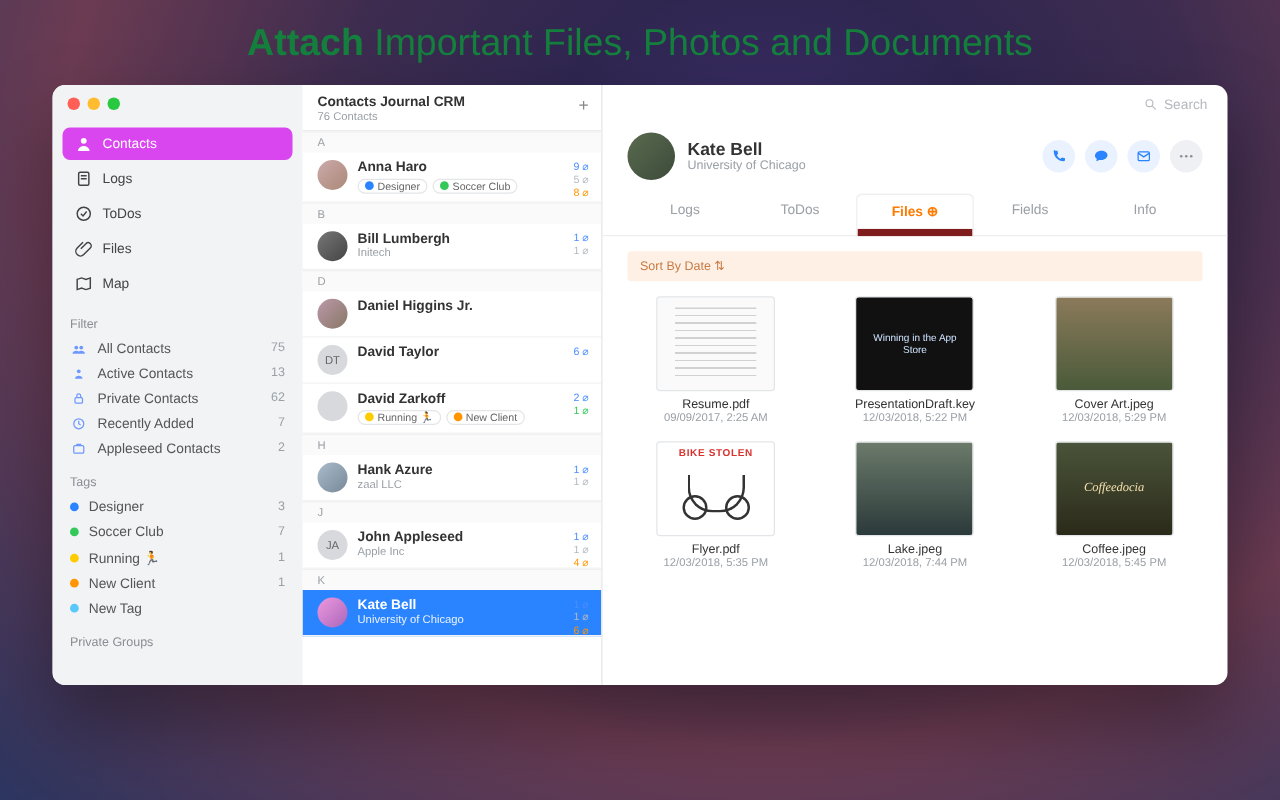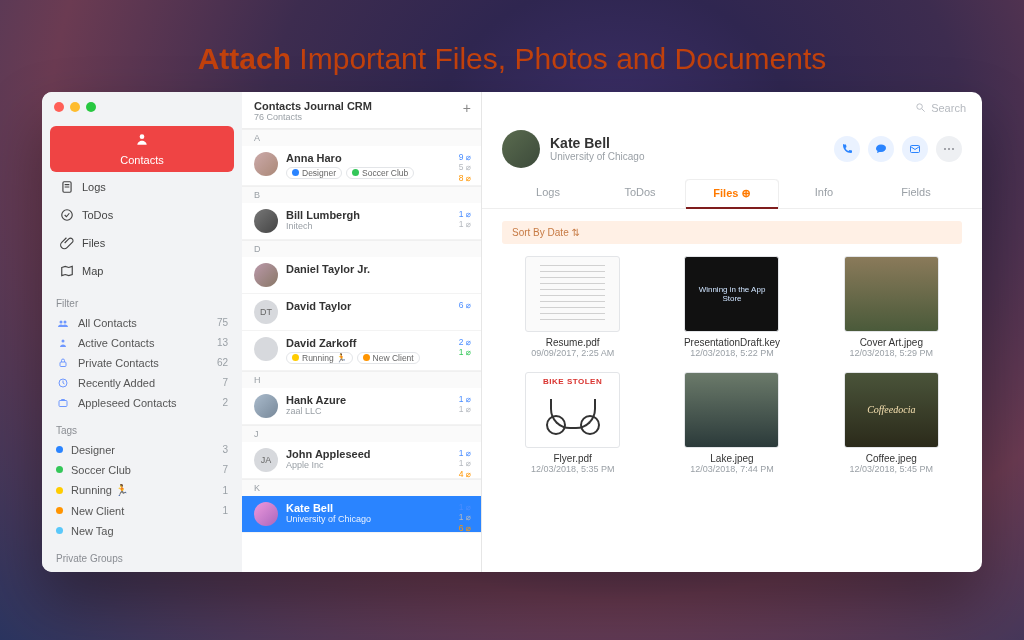--- a/index.html
+++ b/index.html
@@ -1,21 +1,21 @@
 <!DOCTYPE html>
 <html><head>
 <meta charset="utf-8">
 <style>
   * { box-sizing: border-box; margin: 0; padding: 0; }
   html, body { width: 1024px; height: 640px; overflow: hidden; font-family: -apple-system, "Helvetica Neue", Arial, sans-serif; }
   body {
     background: radial-gradient(ellipse at 60% 20%, #3b2e68 0%, #2f2650 20%, #3d2c4f 40%, #6b3b52 65%, #2b3560 100%);
     display: flex; flex-direction: column; align-items: center;
   }
-  .headline { margin-top: 40px; color: #c2410c; font-size: 30px; font-weight: 300; text-align: center; line-height: 1.25; }
+  .headline { margin-top: 16px; color: #15803d; font-size: 30px; font-weight: 300; text-align: center; line-height: 1.25; }
   .headline b { font-weight: 700; }
   .window {
     margin-top: 14px;
     width: 940px; height: 480px;
     background: #fff; border-radius: 10px;
     box-shadow: 0 30px 60px rgba(0,0,0,.35);
     display: flex; overflow: hidden;
     font-size: 11px; color: #333;
   }
   
@@ -26,21 +26,21 @@
   
   .traffic { display: flex; gap: 6px; padding: 10px 12px 14px; }
   .tl { width: 10px; height: 10px; border-radius: 50%; }
   .tl.r{background:#ff5f57}.tl.y{background:#febc2e}.tl.g{background:#28c840}
   .nav { padding: 0 8px; }
   .nav-item {
     display: flex; align-items: center; gap: 8px;
     padding: 6px 10px; border-radius: 6px; margin-bottom: 2px;
     color: #444; cursor: default;
   }
-  .nav-item.active { background: #ef4444; color: #fff; flex-direction: column; }
+  .nav-item.active { background: #d946ef; color: #fff; }
   .nav-item .icon { width: 14px; display:inline-flex; justify-content:center; }
   .section-hdr { color:#8a8d93; font-size:10px; padding: 12px 14px 4px; }
   .filter-row, .tag-row, .group-row {
     display:flex; align-items:center; gap:8px;
     padding: 4px 14px; color:#555;
   }
   .count-badge { margin-left:auto; color:#9aa0a6; font-size:10px;}
   .dot { width:7px;height:7px;border-radius:50%; display:inline-block; }
   .dot.blue{background:#2a84ff}.dot.green{background:#34c759}.dot.yellow{background:#ffcc00}.dot.orange{background:#ff9500}.dot.teal{background:#5ac8fa}
   .ficon{width:14px;display:inline-flex;justify-content:center;color:#6f98ff;}
@@ -78,21 +78,21 @@
   .search{ margin-left:auto; color:#b5b9bf; font-size:11px; display:flex; align-items:center; gap:5px;}
   .person-row{ display:flex; align-items:center; gap:10px; padding: 12px 20px 10px; }
   .big-avatar{ width:38px;height:38px;border-radius:50%; background:linear-gradient(135deg,#5a6b4f,#3c4a3a);}
   .person-name{ font-weight:600; font-size:14px;}
   .person-sub{ color:#9aa0a6; font-size:10px;}
   .action-row{ margin-left:auto; display:flex; gap:8px;}
   .circ-btn{ width:26px;height:26px;border-radius:50%; background:#eaf2ff; color:#2a84ff; display:flex;align-items:center;justify-content:center;}
   .circ-btn.more{background:#eef0f3;color:#8a8d93;}
   .tabs{ display:flex; gap:0; padding:0 20px; border-bottom:1px solid #eee;}
   .tab{ flex:1; text-align:center; padding:8px 0 7px; color:#9aa0a6; font-size:11px;}
-  .tab.active{ color:#ff7a00; font-weight:600; border-bottom:2px solid #7f1d1d; position:relative; top:1px;
+  .tab.active{ color:#ff7a00; font-weight:600; border-bottom:6px solid #7f1d1d; position:relative; top:1px;
     box-shadow: inset 0 1px 0 #eee, 1px 0 0 #eee, -1px 0 0 #eee; background:#fff; border-radius:4px 4px 0 0;}
   .sortbar{ margin:12px 20px 8px; background:#fff0e5; color:#c77b45; font-size:10px; padding:6px 10px; border-radius:3px;}
   .files-grid{ padding: 4px 20px 20px; display:grid; grid-template-columns: repeat(3, 1fr); gap: 14px 18px;}
   .file{ text-align:center;}
   .thumb{ width:95px;height:76px; margin:0 auto 5px; border-radius:3px; border:1px solid #e3e5e8; background:#fafafa; display:flex;align-items:center;justify-content:center; overflow:hidden; position:relative;}
   .thumb.doc::before{content:""; position:absolute; inset:8px 14px; background:
      repeating-linear-gradient(#555 0 1px, transparent 1px 6px); opacity:.25;}
   .thumb.key{ background:#111; color:#cfe4ff; font-size:8px; padding:0 6px;}
   .thumb.photo1{ background:linear-gradient(#8a7a5a,#4a5a3a);}
   .thumb.photo2{ background:linear-gradient(#6b7a6a,#2b3a3a);}
@@ -285,21 +285,21 @@
           </div>
           <div class="mini-counts">
             <span class="mc-blue">1 ⌀</span>
             <span class="mc-gray">1 ⌀</span>
           </div>
         </div>
         <div class="letter">D</div>
         <div class="contact">
           <div class="avatar img3"></div>
           <div class="c-main">
-            <div class="c-name">Daniel Taylor Jr.</div>
+            <div class="c-name">Daniel Higgins Jr.</div>
           </div>
         </div>
         <div class="contact">
           <div class="avatar ">DT</div>
           <div class="c-main">
             <div class="c-name">David Taylor</div>
           </div>
           <div class="mini-counts">
             <span class="mc-blue">6 ⌀</span>
           </div>
@@ -398,22 +398,22 @@
               <circle cx="12" cy="3" r="2" fill="#8a8d93"></circle>
               <circle cx="20" cy="3" r="2" fill="#8a8d93"></circle>
             </svg>
           </div>
       </div>
     </div>
     <div class="tabs" id="tabs">
         <div class="tab">Logs</div>
         <div class="tab">ToDos</div>
         <div class="tab active">Files ⊕</div>
+        <div class="tab">Fields</div>
         <div class="tab">Info</div>
-        <div class="tab">Fields</div>
       </div>
     <div class="sortbar">Sort By Date ⇅</div>
     <div class="files-grid" id="files">
         <div class="file">
           <div class="thumb doc"></div>
           <div class="fname">Resume.pdf</div>
           <div class="fdate">09/09/2017, 2:25 AM</div>
         </div>
         <div class="file">
           <div class="thumb key">

